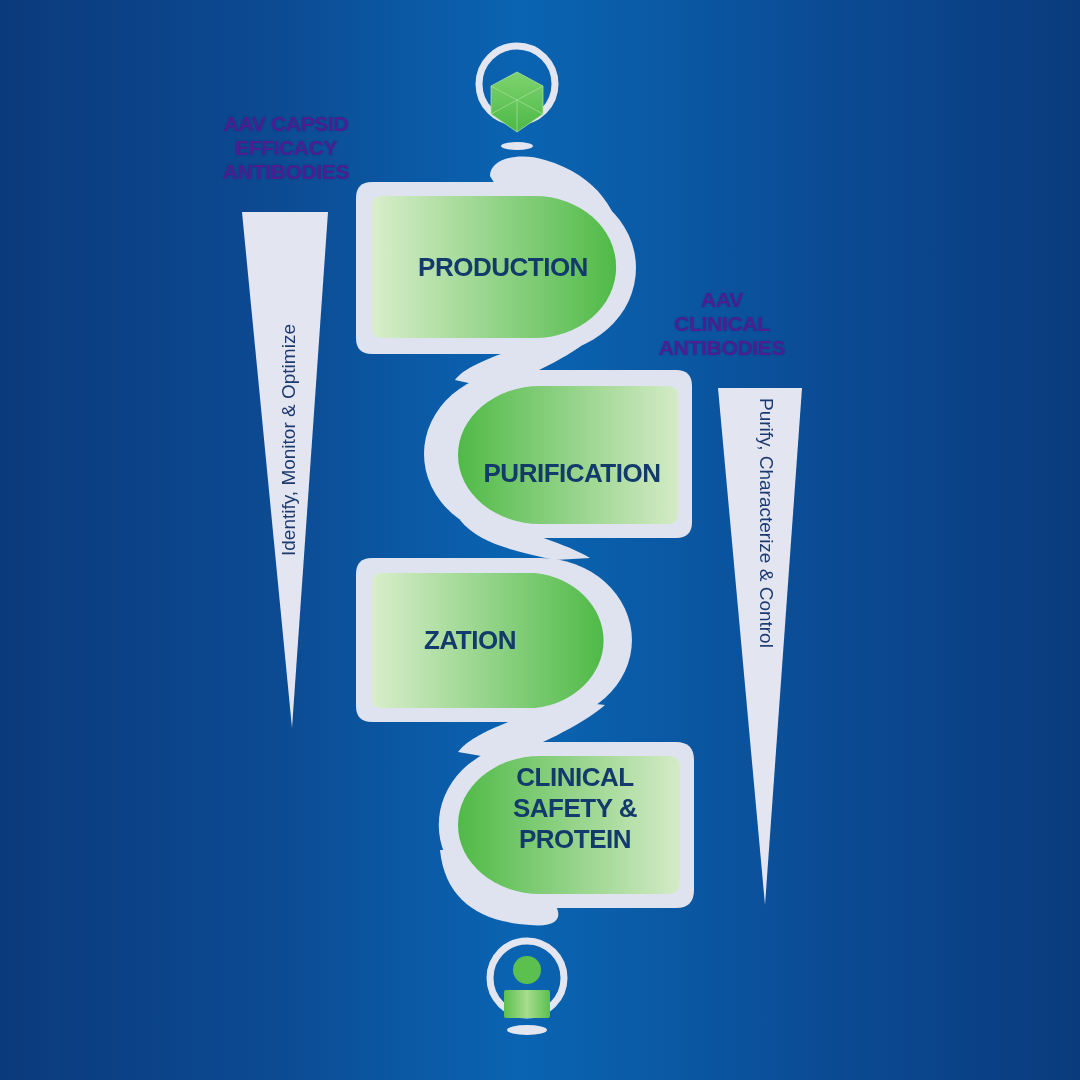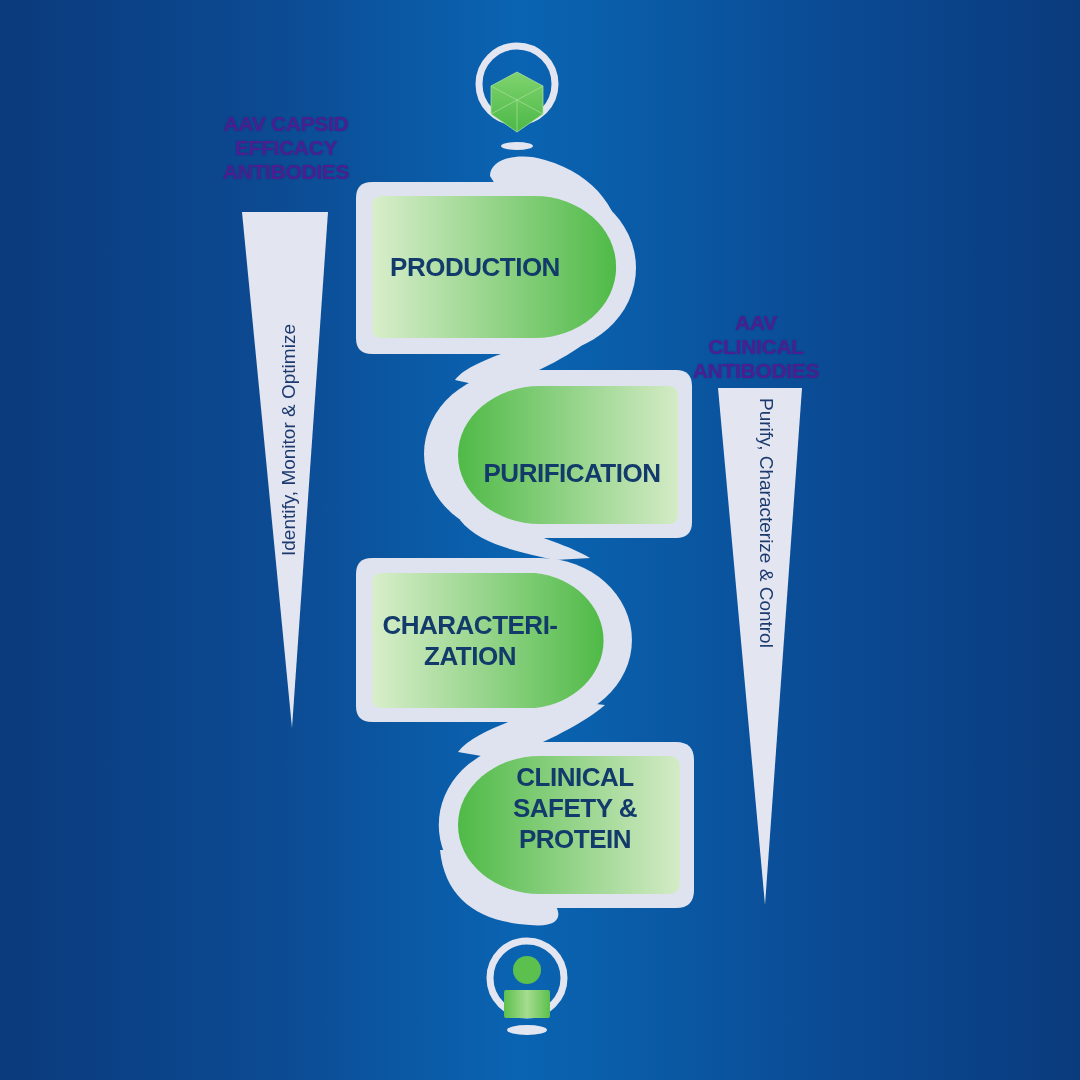--- a/index.html
+++ b/index.html
@@ -93,40 +93,39 @@
     <ellipse cx="527" cy="1030" rx="20" ry="5" fill="#e3e6f1"></ellipse>
   </g>
 </svg>
 
 <div class="label" style="left:198px; top:112px; width:176px;">
   <div>AAV CAPSID</div>
   <div>EFFICACY</div>
   <div>ANTIBODIES</div>
 </div>
 
-<div class="label" style="left:680px; top:288px; width:152px;margin-top:23px;">
+<div class="label" style="left:646px; top:288px; width:152px;">
   <div>AAV</div>
   <div>CLINICAL</div>
   <div>ANTIBODIES</div>
 </div>
 
 <div class="vert" style="left:278px; top:556px; transform: rotate(-90deg);">Identify, Monitor &amp; Optimize</div>
 
 <div class="vert" style="left:777px; top:398px; transform: rotate(90deg);">Purify, Characterize &amp; Control</div>
 
-<div class="stage" style="left:372px; top:196px; width:206px; height:142px;">
+<div class="stage" style="left:372px; top:196px; width:206px; height:142px;padding-left:28px;">
   <div>PRODUCTION</div>
 </div>
 
 <div class="stage" style="left:466px; top:386px; width:212px; height:175px;">
   <div>PURIFICATION</div>
 </div>
 
 <div class="stage" style="left:372px; top:573px; width:196px; height:135px;">
-  <div>CHARACTERI-</div>
   <div>ZATION</div>
 </div>
 
 <div class="stage" style="left:470px; top:756px; width:210px; height:104px;">
   <div>CLINICAL</div>
   <div>SAFETY &amp;</div>
   <div>PROTEIN</div>
 </div>
 
 </body></html>

